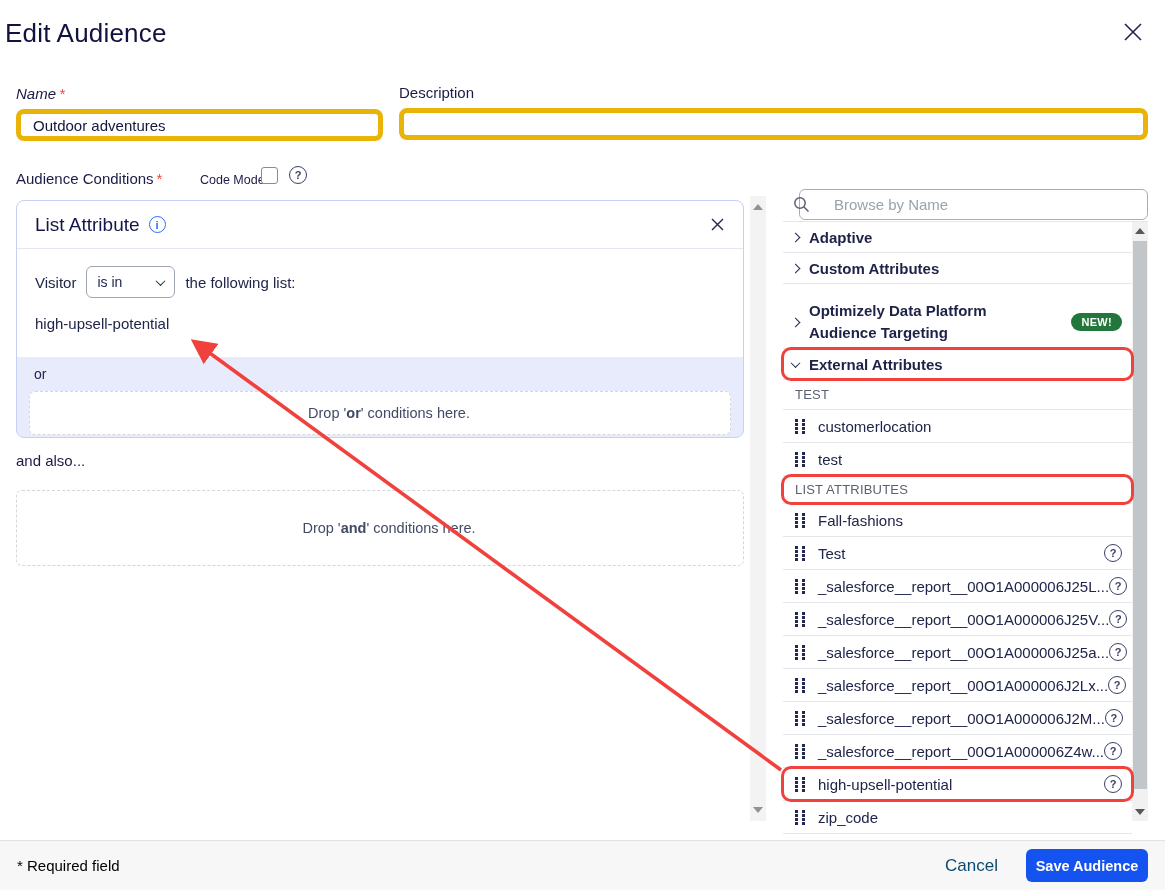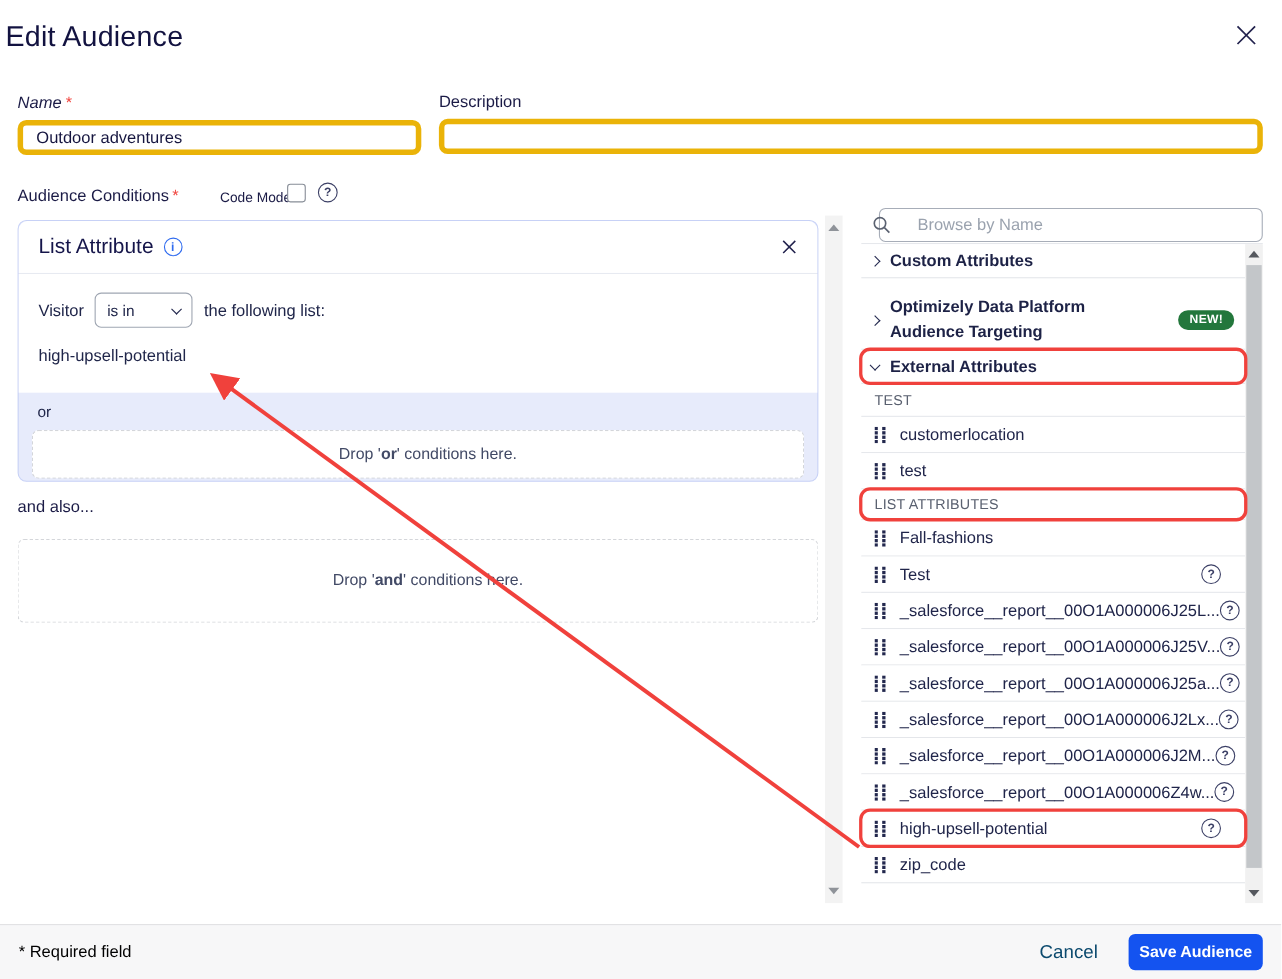--- a/index.html
+++ b/index.html
@@ -68,21 +68,21 @@
   .search-icon { position:absolute; left:10px; top:7px; }
   .attr-list { position:absolute; left:783px; top:221px; width:365px; border-top:1px solid #e4e6ea; }
   .rows { width:349px; }
   .row { position:relative; display:flex; align-items:center; border-bottom:1px solid #e4e6ea; background:#fff; cursor:pointer; }
   .r-group { height:31px; padding:0 10px 0 9px; font-size:15px; font-weight:600; color:#1d2246; }
   .r-group .chev { margin-right:10px; }
   .r-group.tall { height:53px;margin-top:12px; }
   .r-group.tall .g-label { max-width:232px; line-height:1.45; }
   .r-section { height:30px; padding:0 12px; font-size:13px; color:#5a6170; letter-spacing:.2px; }
   .r-section.short { height:28px; }
-  .r-attr { height:33px; padding:0 22px 0 12px; font-size:15px; color:#20254a; }
+  .r-attr { height:33px; padding:0 10px 0 12px; font-size:15px; color:#20254a; }
   .drag { margin-right:12px; flex:none; display:flex; }
   .help { margin-left:auto; }
   .badge { margin-left:auto; background:#23773c; color:#fff; font-size:11px; font-weight:bold; padding:3px 10px; border-radius:10px; letter-spacing:.3px; }
   .annot::after { content:""; position:absolute; left:-2px; right:-2px; top:-2px; bottom:-2px;
                   border:3.5px solid #f0413c; border-radius:10px; pointer-events:none; z-index:40; }
 
   
   .rsb { position:absolute; left:349px; top:0px; width:16px; height:599px; background:#f1f1f1; }
   .rsb .sb-tri-up { top:6px; border-bottom-color:#55585e; }
   .rsb .thumb { position:absolute; left:1px; right:1px; top:19px; height:548px; background:#c3c6c9; }
@@ -176,20 +176,24 @@
           <path d="M11 11 L15.5 15.5" stroke="#5a6170" stroke-width="1.5"></path>
         </svg>
     </span>
     <input placeholder="Browse by Name" style="">
   </div>
 
   <div class="attr-list">
     <div class="rows" id="attr-rows">
         <div class="row r-group">
           <span class="chev chev-right"></span>
+          <span class="g-label">Adaptive</span>
+        </div>
+        <div class="row r-group">
+          <span class="chev chev-right"></span>
           <span class="g-label">Custom Attributes</span>
         </div>
         <div class="row r-group tall">
           <span class="chev chev-right"></span>
           <span class="g-label">Optimizely Data Platform Audience Targeting</span>
           <span class="badge">NEW!</span>
         </div>
         <div class="row r-group annot">
           <span class="chev chev-down"></span>
           <span class="g-label">External Attributes</span>

